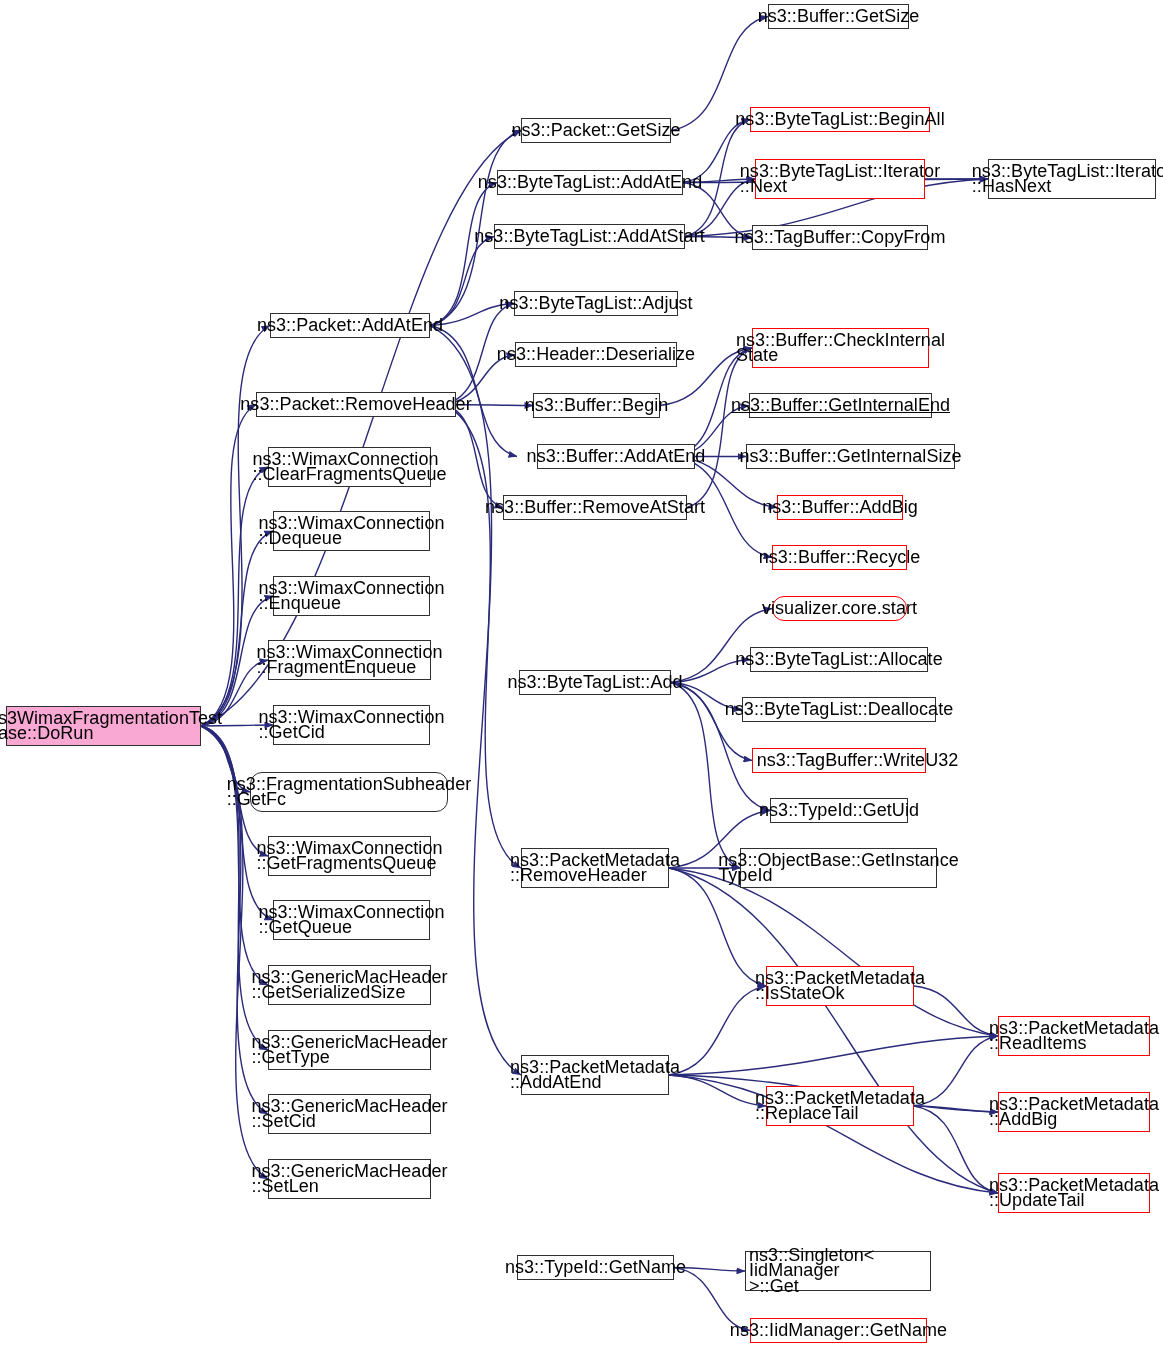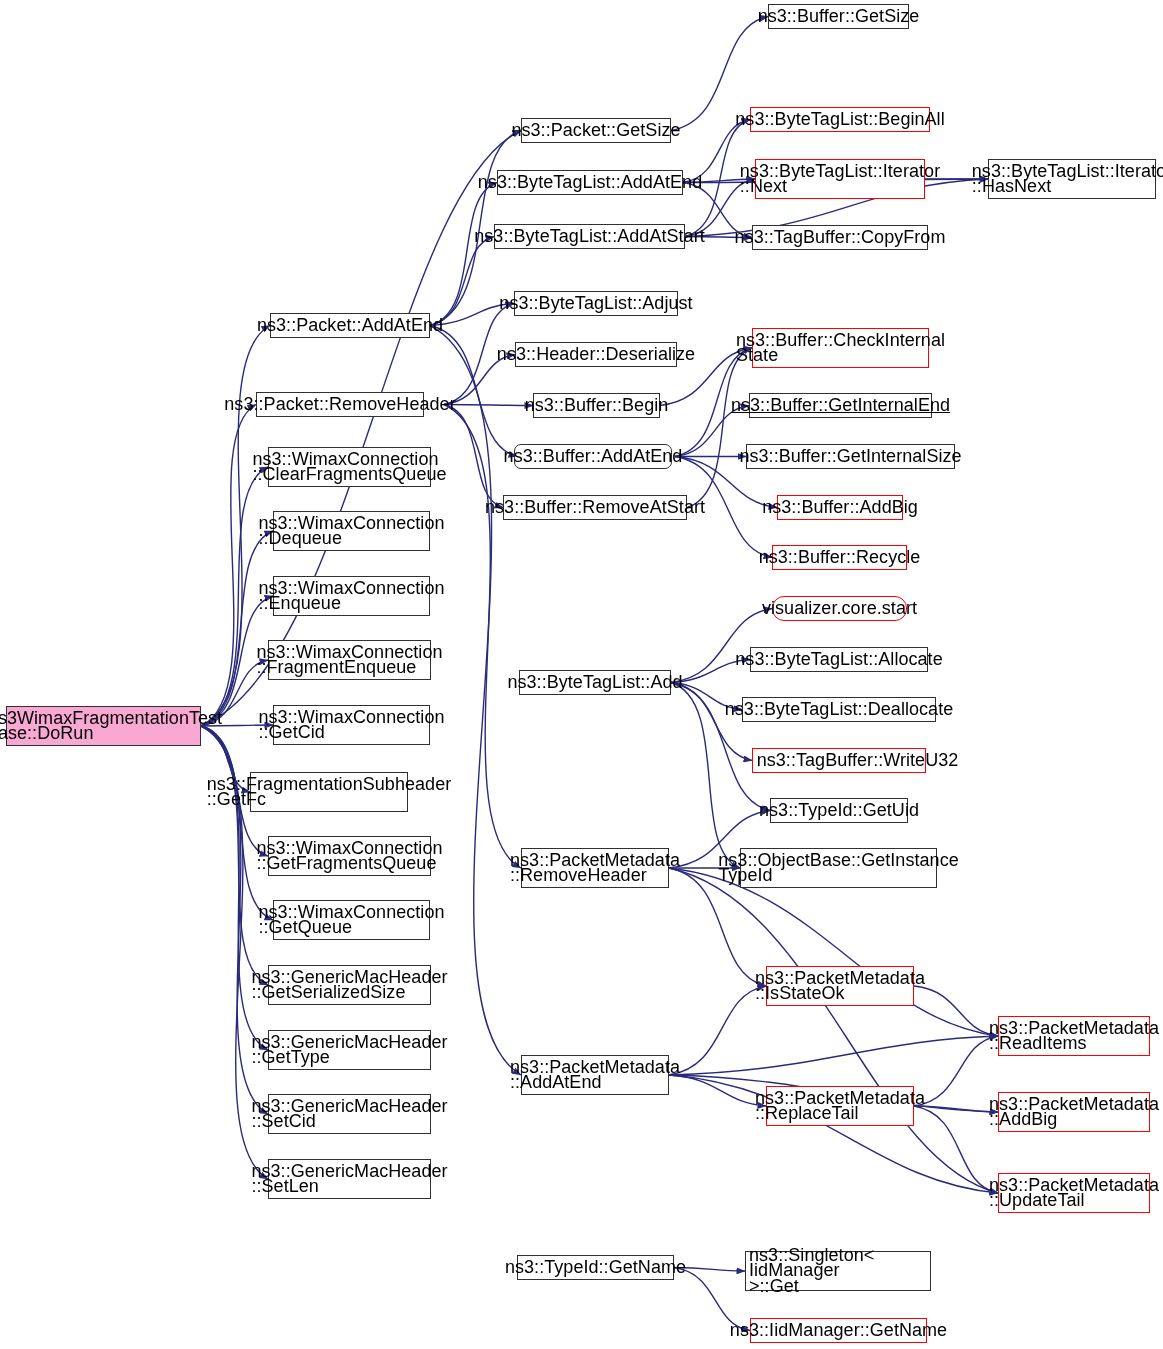--- a/index.html
+++ b/index.html
@@ -123,52 +123,52 @@
         <path d="M 914 1106 C 955.16 1106.6, 963.014 1111.4, 998 1112" marker-end="url(#arrow)"></path>
         <path d="M 914 1106 C 966.5 1114.7, 953.375 1184.3, 998 1193" marker-end="url(#arrow)"></path>
         <path d="M 674 1267.5 C 708.57 1267.85, 715.6155 1270.65, 745 1271" marker-end="url(#arrow)"></path>
         <path d="M 674 1267.5 C 719.3 1273.8, 711.495 1324.2, 750 1330.5" marker-end="url(#arrow)"></path>
       </g>
   </svg>
   <div id="node-layer">
       <div class="node root" style="left: 6px; top: 706px; width: 195px; height: 40px;">Ns3WimaxFragmentationTest
 Case::DoRun</div>
       <div class="node" style="left: 270px; top: 313px; width: 160px; height: 25px;">ns3::Packet::AddAtEnd</div>
-      <div class="node" style="left: 256px; top: 392px; width: 168px; height: 25px;">ns3::Packet::RemoveHeader</div>
+      <div class="node" style="left: 256px; top: 392px; width: 200px; height: 25px;">ns3::Packet::RemoveHeader</div>
       <div class="node" style="left: 268px; top: 447px; width: 163px; height: 40px;">ns3::WimaxConnection
 ::ClearFragmentsQueue</div>
       <div class="node" style="left: 273px; top: 511px; width: 157px; height: 40px;">ns3::WimaxConnection
 ::Dequeue</div>
       <div class="node" style="left: 273px; top: 576px; width: 157px; height: 40px;">ns3::WimaxConnection
 ::Enqueue</div>
       <div class="node" style="left: 268px; top: 640px; width: 163px; height: 40px;">ns3::WimaxConnection
 ::FragmentEnqueue</div>
       <div class="node" style="left: 273px; top: 705px; width: 157px; height: 40px;">ns3::WimaxConnection
 ::GetCid</div>
-      <div class="node" style="left: 250px; top: 772px; width: 158px; height: 40px;">ns3::FragmentationSubheader
+      <div class="node" style="left: 250px; top: 772px; width: 198px; height: 40px; border-radius: 12px;">ns3::FragmentationSubheader
 ::GetFc</div>
       <div class="node" style="left: 268px; top: 836px; width: 163px; height: 40px;">ns3::WimaxConnection
 ::GetFragmentsQueue</div>
       <div class="node" style="left: 273px; top: 900px; width: 157px; height: 40px;">ns3::WimaxConnection
 ::GetQueue</div>
       <div class="node" style="left: 268px; top: 965px; width: 163px; height: 40px;">ns3::GenericMacHeader
 ::GetSerializedSize</div>
       <div class="node" style="left: 268px; top: 1030px; width: 163px; height: 40px;">ns3::GenericMacHeader
 ::GetType</div>
       <div class="node" style="left: 268px; top: 1094px; width: 163px; height: 40px;">ns3::GenericMacHeader
 ::SetCid</div>
       <div class="node" style="left: 268px; top: 1159px; width: 163px; height: 40px;">ns3::GenericMacHeader
 ::SetLen</div>
       <div class="node" style="left: 521px; top: 118px; width: 150px; height: 25px;">ns3::Packet::GetSize</div>
       <div class="node" style="left: 497px; top: 170px; width: 186px; height: 25px;">ns3::ByteTagList::AddAtEnd</div>
       <div class="node" style="left: 494px; top: 224px; width: 191px; height: 25px;">ns3::ByteTagList::AddAtStart</div>
       <div class="node" style="left: 514px; top: 291px; width: 164px; height: 25px;">ns3::ByteTagList::Adjust</div>
       <div class="node" style="left: 515px; top: 342px; width: 162px; height: 25px;">ns3::Header::Deserialize</div>
       <div class="node" style="left: 533px; top: 393px; width: 127px; height: 25px;">ns3::Buffer::Begin</div>
-      <div class="node" style="left: 514px; top: 444px; width: 158px; height: 25px; border-radius: 7px;">ns3::Buffer::AddAtEnd</div>
+      <div class="node" style="left: 537px; top: 444px; width: 158px; height: 25px;">ns3::Buffer::AddAtEnd</div>
       <div class="node" style="left: 503px; top: 495px; width: 184px; height: 25px;">ns3::Buffer::RemoveAtStart</div>
       <div class="node" style="left: 519px; top: 670px; width: 152px; height: 25px;">ns3::ByteTagList::Add</div>
       <div class="node" style="left: 521px; top: 848px; width: 148px; height: 40px;">ns3::PacketMetadata
 ::RemoveHeader</div>
       <div class="node" style="left: 521px; top: 1055px; width: 148px; height: 40px;">ns3::PacketMetadata
 ::AddAtEnd</div>
       <div class="node" style="left: 517px; top: 1255px; width: 157px; height: 25px;">ns3::TypeId::GetName</div>
       <div class="node" style="left: 768px; top: 4px; width: 141px; height: 25px;">ns3::Buffer::GetSize</div>
       <div class="node red" style="left: 750px; top: 107px; width: 180px; height: 25px;">ns3::ByteTagList::BeginAll</div>
       <div class="node red" style="left: 755px; top: 159px; width: 170px; height: 40px;">ns3::ByteTagList::Iterator

